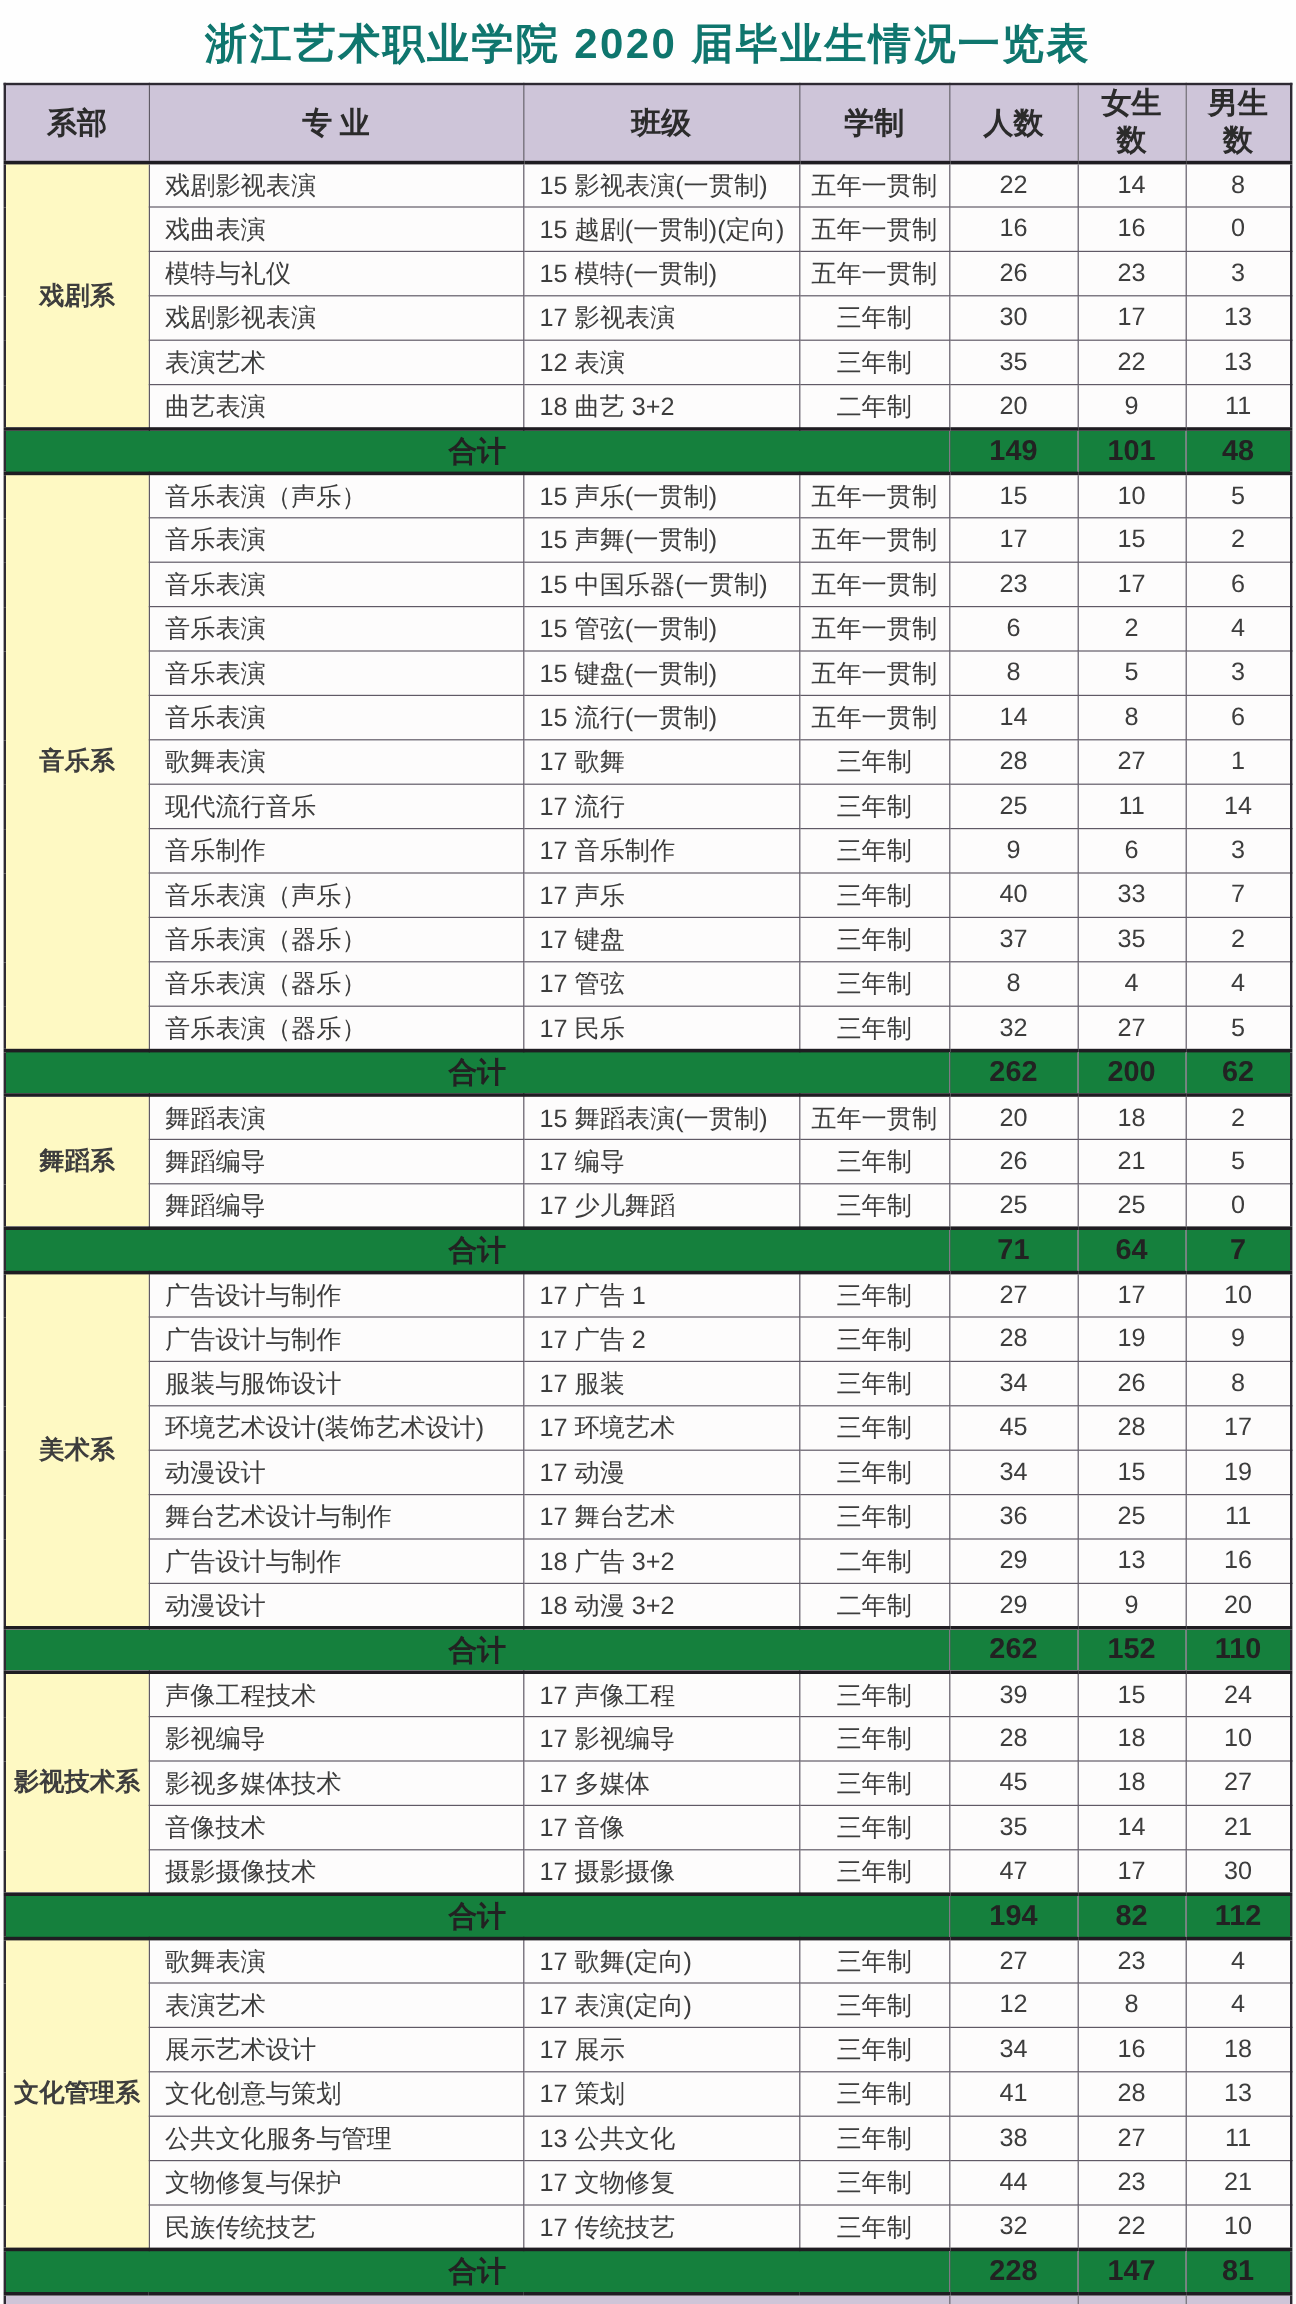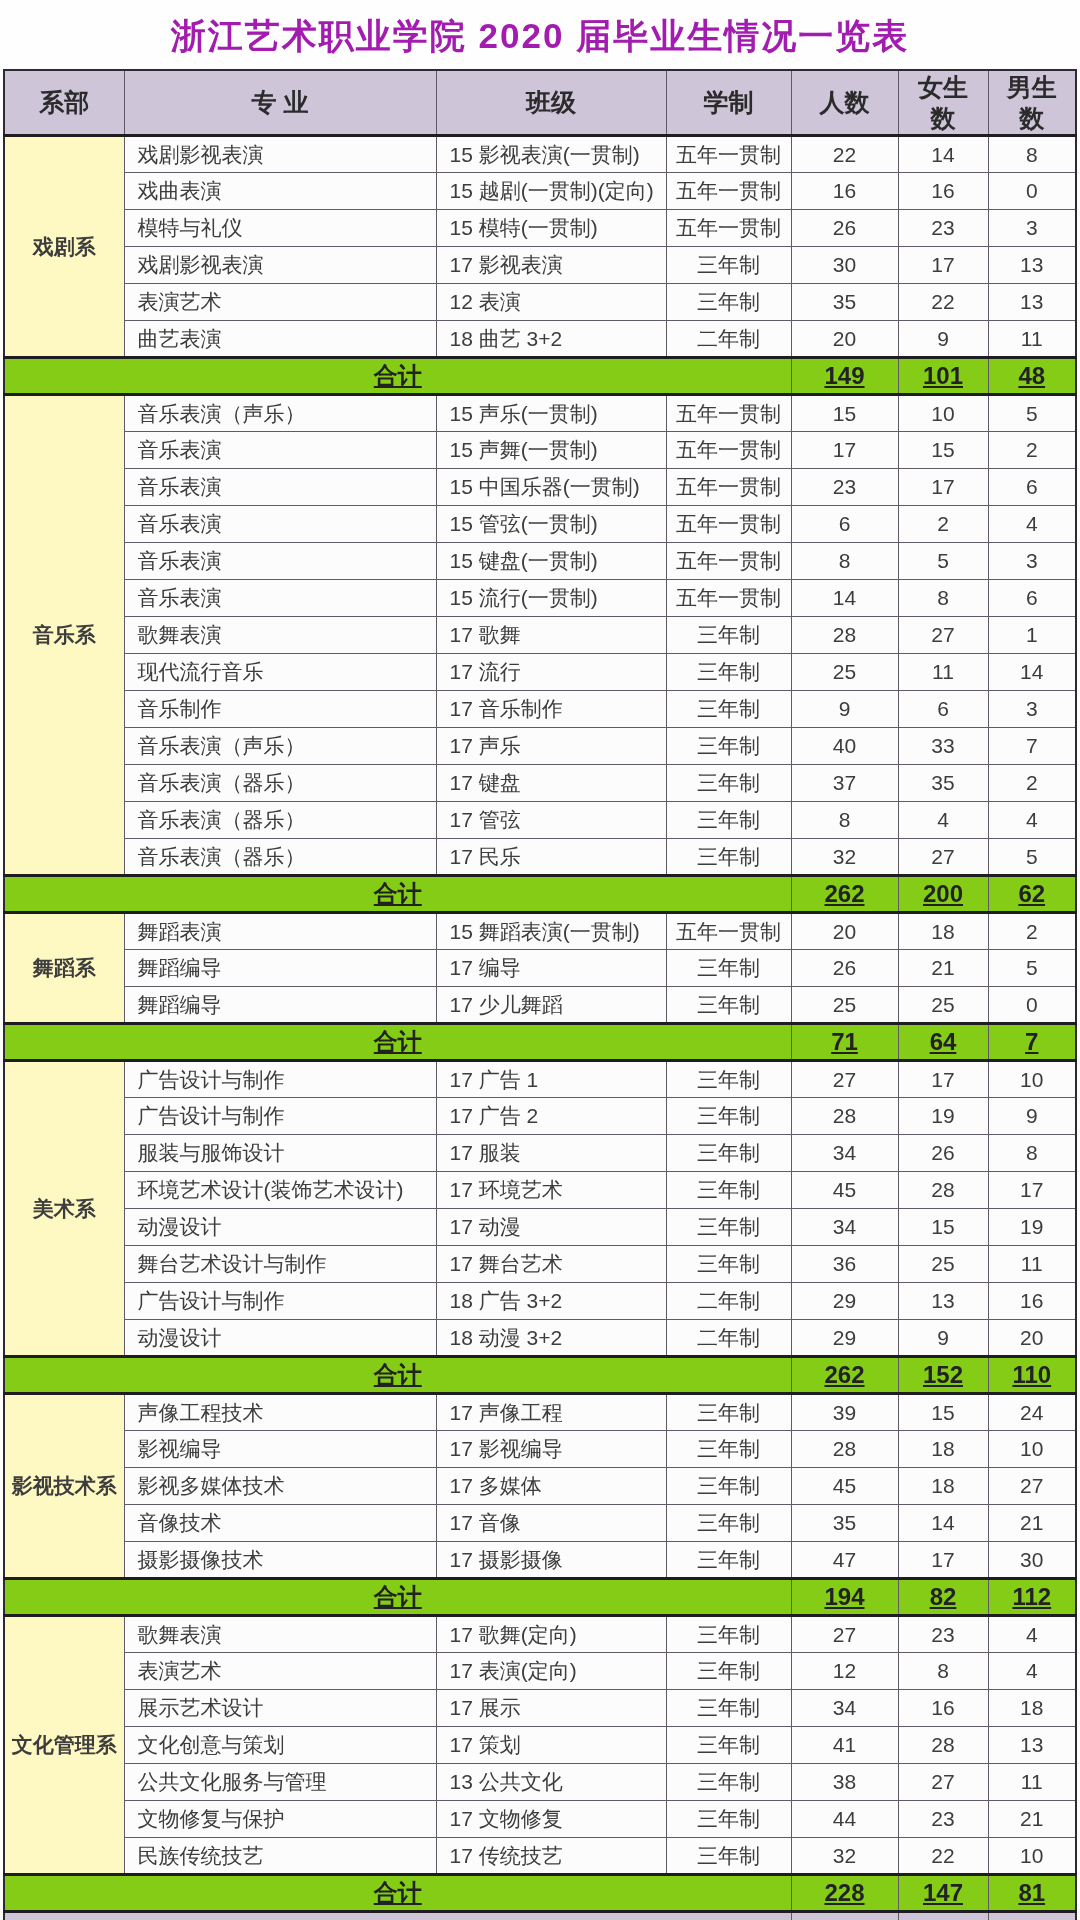--- a/index.html
+++ b/index.html
@@ -6,64 +6,64 @@
     margin: 0; padding: 0;
     width: 1080px; height: 1920px;
     overflow: hidden;
     background: #fefefe;
     font-family: "Liberation Sans", "DejaVu Sans", sans-serif;
   }
   .page-title {
     text-align: center;
     font-size: 35px;
     font-weight: bold;
-    color: #a21caf;
+    color: #0f766e;
     letter-spacing: 2px;
     padding: 13px 0 9px 0;
   }
   table.grad-table {
     border-collapse: collapse;
     margin: 0 auto;
     table-layout: fixed;
     border: 2px solid #2e2a33;
   }
   col.c1 { width: 120px; } col.c2 { width: 312px; } col.c3 { width: 230px; }
   col.c4 { width: 125px; } col.c5 { width: 107px; } col.c6 { width: 90px; }
   col.c7 { width: 88px; }
   th, td {
     border: 1px solid #605a66;
     box-sizing: border-box;
     overflow: hidden;
     white-space: nowrap;
   }
-  thead tr { height: 64px; }
+  thead tr { height: 64px; font-family: Liberation Serif, serif; }
   thead th {
     background: #cec5d9;
     border-bottom: 3px solid #1f1d22;
     font-size: 25px;
     font-weight: bold;
     color: #2b2b2b;
     text-align: center;
   }
   th.wrap span { display: inline-block; width: 2.2em; line-height: 1.22; white-space: normal; }
   tr.data-row { height: 37px; background: #fdfcfc; }
   tr.data-row td { font-size: 21px; color: #3d3d3d; }
   td.c-dept {
     font-size: 25px; font-weight: bold; color: #2b2b2b;
     text-align: center; background: #fef9c3;
     white-space: normal; line-height: 1.3;
   }
   td.c-text { text-align: left; padding-left: 13px; }
   td.c-mid, td.c-num { text-align: center; }
   tr.subtotal-row { height: 35px; }
   tr.subtotal-row td {
-    background: #84cc16;
+    background: #15803d;
     border-top: 3px solid #1f1d22;
     border-bottom: 3px solid #1f1d22;
-    font-size: 24px; font-weight: bold; color: #222; text-decoration: underline;
+    font-size: 24px; font-weight: bold; color: #222;
   }
   td.subtotal-label, td.grand-label { text-align: center; }
   tr.grand-row { height: 48px; }
   tr.grand-row td {
     background: #cfc5d8;
     border-top: 3px solid #1f1d22;
     font-size: 25px; font-weight: bold; color: #222;
   }
 </style>
 </head>

